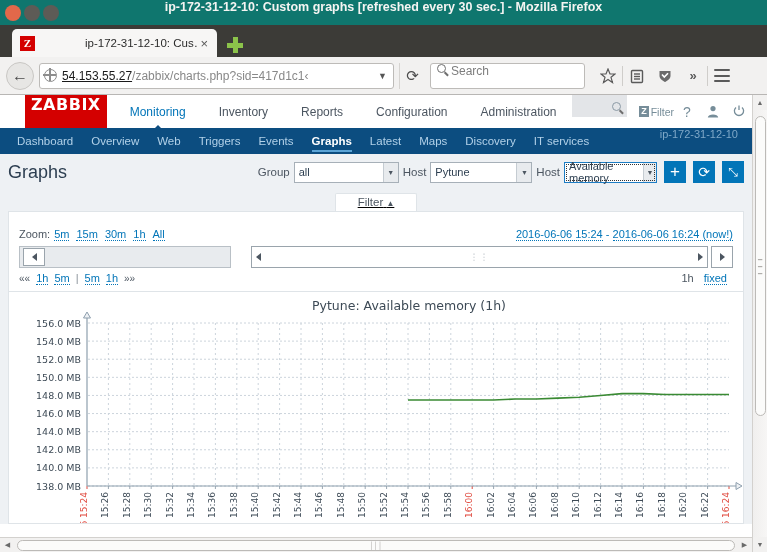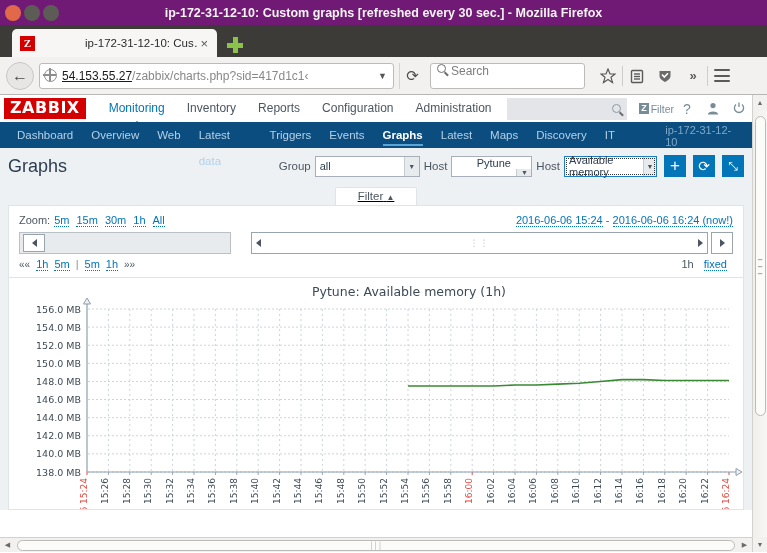--- a/index.html
+++ b/index.html
@@ -9,22 +9,22 @@
     overflow: hidden;
     font-family: "Liberation Sans", sans-serif;
     background: #ffffff;
   }
 
   
   #window { width: 767px; height: 553px; position: relative; background:#fff; }
 
   .titlebar {
     height: 25px;
-    background: #701a75;
-    display: flex; align-items: center;
+    background: #0f766e;
+    display: flex; 
     position: relative;
   }
   .wbtns { display: flex; gap: 3px; padding-left: 5px; align-items: center; }
   .wbtn { width: 16px; height: 16px; border-radius: 50%; display:flex; align-items:center; justify-content:center;
           font-size: 9px; color: #f6f6f5; line-height: 1; }
   .wbtn.close { background: #e2684a; }
   .wbtn.min   { background: #5d5b56; }
   .wbtn.max   { background: #5d5b56; }
   .wtitle {
     position: absolute; left: 0; right: 0; text-align: center;
@@ -112,50 +112,50 @@
   .navicon { width: 28px; height: 28px; display:flex;align-items:center;justify-content:center; color:#5a5a5a; font-size:15px;}
   .vsep { width:1px; height: 20px; background: #cfcdca; }
   .hamburger { width: 16px; height: 13px; display:flex; flex-direction:column; justify-content:space-between;}
   .hamburger span { display:block; height:2px; background:#5a5a5a; border-radius:1px; }
 
   
   .page { position: relative; width: 767px; height: 457px; background: #fff; overflow: hidden; }
   .content { width: 752px; }
 
   .zheader {
-    height: 27px; background: #fff; display: flex; align-items: center;
-    padding-left: 4px; gap: 0px; border-bottom: none;
+    height: 33px; background: #fff; display: flex; 
+    padding-left: 25px; gap: 0px; border-bottom: none;
   }
   .zlogo {
     background: #d40000; color: #fff; font-family: "DejaVu Sans", sans-serif;
     font-weight: bold; font-size: 16px; letter-spacing: 0.5px;
     padding: 2px 6px 3px 6px; line-height: 1;
   }
-  .zmenu { display: flex; align-items: center; margin-left: 12px; height: 35px; }
+  .zmenu { display: flex; align-items: center; margin-left: 12px; height: 35px; gap: 11px; }
   .zmenu a {
     font-size: 12px; color: #4c5661; padding: 0 11px; line-height: 35px; height: 35px;
     text-decoration: none; position: relative;
   }
   .zmenu a.sel { color: #0275b8; }
   .zmenu a.sel::after {
     content:""; position: absolute; left: 50%; margin-left:-6px; bottom: -1px;
     width: 0; height: 0; border-left: 6px solid transparent; border-right: 6px solid transparent;
     border-bottom: 6px solid #0c4d80;
   }
   .zsearch {
     width: 183px; height: 22px; background: #e3e5e8; border: none;
     margin-left: 4px; display:flex; align-items:center; justify-content:flex-end; padding-right:6px;
   }
   .zhicons { display: flex; align-items: center; gap: 0; margin-left: 8px; }
   .zhicon { width: 26px; height: 26px; display:flex;align-items:center;justify-content:center; color:#768d99; font-size: 13px;}
   .sharebtn { display:flex; align-items:center; gap:2px; font-size: 10.5px; color:#768d99; margin-left:4px;}
   .sharesq { background:#768d99; color:#fff; font-weight:bold; font-size:9px; padding:1px 2px; line-height:1;}
 
   .znav {
-    height: 26px; background: #0c4d80; display: flex; align-items: flex-end; padding-left: 8px;
+    height: 26px; background: #0c4d80; display: flex; align-items: flex-start; padding-left: 8px;
   }
   .znav a {
     font-size: 11.5px; color: #b2d1e8; text-decoration: none; padding: 0 9px; line-height: 26px;
     height: 26px; position: relative;
   }
   .znav a.sel { color: #ffffff; font-weight: bold; }
   .znav a.sel::after {
     content:""; position:absolute; left: 9px; right: 9px; bottom: 2px; height: 2px; background: #5ba4d6;
   }
   .znavhost { margin-left: auto; margin-right: 14px; font-size: 11px; color: #7fa8c7; }
@@ -191,21 +191,21 @@
   }
   .filtertab .tri { font-size: 8px; color: #4c5661; }
 
   .filterbox {
     background: #fff; border: 1px solid #dfe4e8; margin: 0 8px;
     padding: 8px 10px 6px 10px;
   }
   .zoomrow { display:flex; align-items: baseline; font-size: 11px; color: #4c5661; }
   .zoomrow .lbl { margin-right: 4px; }
   .zoomrow a { color: #0275b8; text-decoration: none; border-bottom: 1px dotted #0275b8; margin-right: 7px; }
-  .zoomrow .range { margin-left: auto; color: #0275b8; }
+  .zoomrow .range { margin-left: auto; color: #0275b8; margin-top: 8px; }
   .zoomrow .range span { border-bottom: 1px dotted #0275b8; }
 
   .slider-row { display: flex; align-items: center; margin-top: 5px; height: 22px; }
   .sl-left {
     flex: 0 0 212px; height: 22px; background: #e8ebee; border: 1px solid #b9c0c6;
     display: flex; align-items: center; padding-left: 3px;
   }
   .sl-mid {
     flex: 1 1 auto; height: 22px; background: #fff; border: 1px solid #9aa4ac;
     display: flex; align-items: center; padding: 0 4px; margin-left: 20px;
@@ -363,21 +363,20 @@
                 <line x1="6" y1="0.5" x2="6" y2="5" stroke="#768d99" stroke-width="1.3"></line>
               </svg>
           </div>
         </div>
       </div>
 
       <div class="znav">
         <a>Dashboard</a>
         <a>Overview</a>
         <a>Web</a>
-        <a>Latest data</a>
         <a>Triggers</a>
         <a>Events</a>
         <a class="sel">Graphs</a>
         <a>Latest</a>
         <a>Maps</a>
         <a>Discovery</a>
         <a>IT services</a>
         <div class="znavhost">ip-172-31-12-10</div>
       </div>
 
@@ -385,21 +384,21 @@
 
         <div class="ztoolbar">
           <div class="ztitle">Graphs</div>
           <div class="zfilters">
             <span>Group</span>
             <div class="zsel" style="width:105px;">
               <span>all</span>
               <span class="arrow">▼</span>
             </div>
             <span>Host</span>
-            <div class="zsel" style="width:81px;flex-direction:column;">
+            <div class="zsel" style="width:102px;">
               <span>Pytune</span>
               <span class="arrow">▼</span>
             </div>
             <span>Host</span>
             <div class="zsel focus" style="width:93px;">
               <span>Available memory</span>
               <span class="arrow">▼</span>
             </div>
             <div class="zbtn" style="font-size:17px;">+</div>
             <div class="zbtn">⟳</div>

